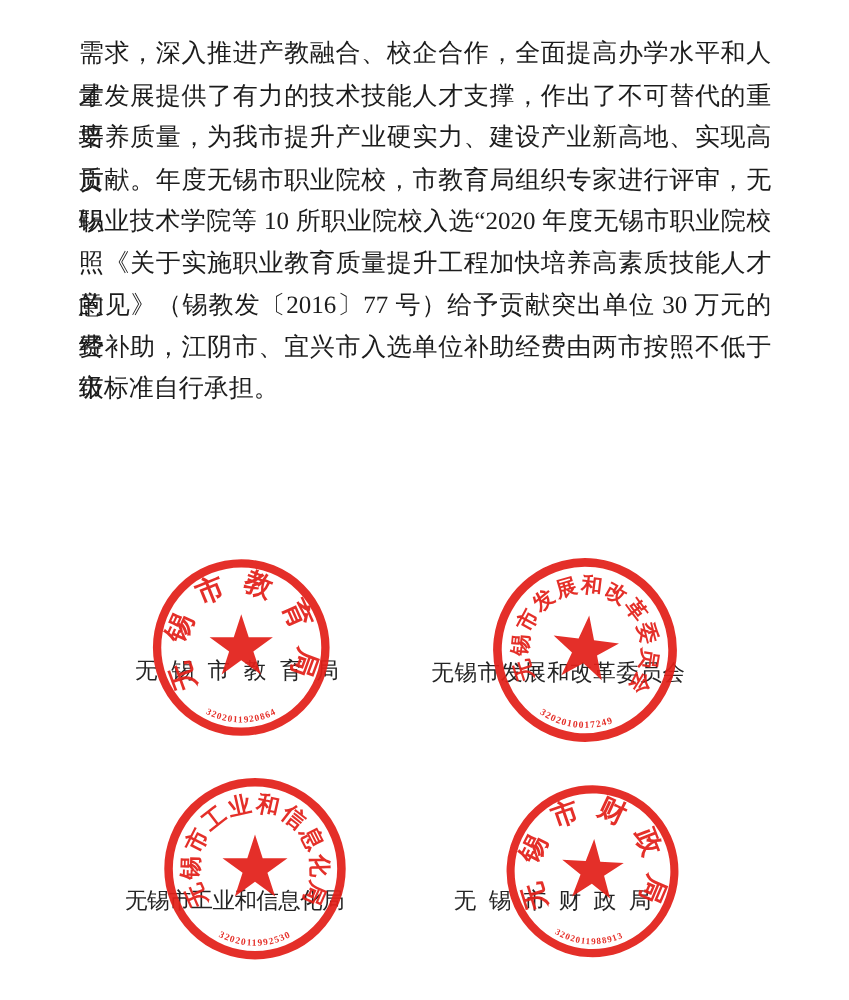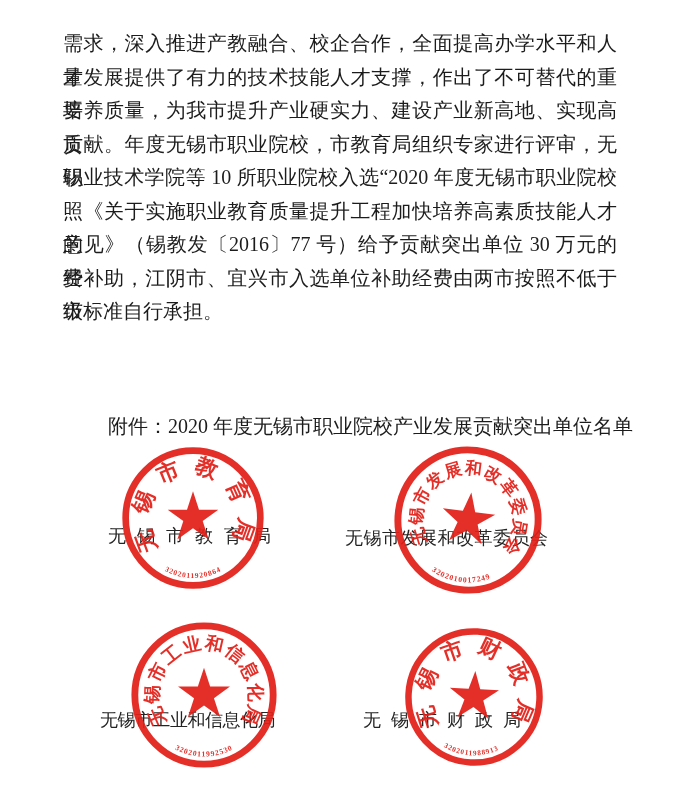--- a/index.html
+++ b/index.html
@@ -73,21 +73,20 @@
     <div class="line">量发展提供了有力的技术技能人才支撑，作出了不可替代的重要</div>
     <div class="line">培养质量，为我市提升产业硬实力、建设产业新高地、实现高质</div>
     <div class="line">贡献。年度无锡市职业院校，市教育局组织专家进行评审，无锡</div>
     <div class="line">职业技术学院等 10 所职业院校入选“2020 年度无锡市职业院校</div>
     <div class="line">照《关于实施职业教育质量提升工程加快培养高素质技能人才的</div>
     <div class="line">意见》（锡教发〔2016〕77 号）给予贡献突出单位 30 万元的经</div>
     <div class="line">费补助，江阴市、宜兴市入选单位补助经费由两市按照不低于市</div>
     <div class="line last-line">级标准自行承担。</div>
   </div>
 
-  <div class="attachment">附件：2020 年度无锡市职业院校产业发展贡献突出单位名单</div>
 
   <div class="sig sig1">无锡市教育局</div>
   <div class="sig sig2">无锡市发展和改革委员会</div>
   <div class="sig sig3">无锡市工业和信息化局</div>
   <div class="sig sig4">无锡市财政局</div>
 
   <div class="seal seal1">
     <svg viewBox="0 0 200 200" xmlns="http://www.w3.org/2000/svg">
       <defs>
         <path id="arc1" d="M 50.9,134.4 A 60,60 0 1 1 149.1,134.4"></path>

